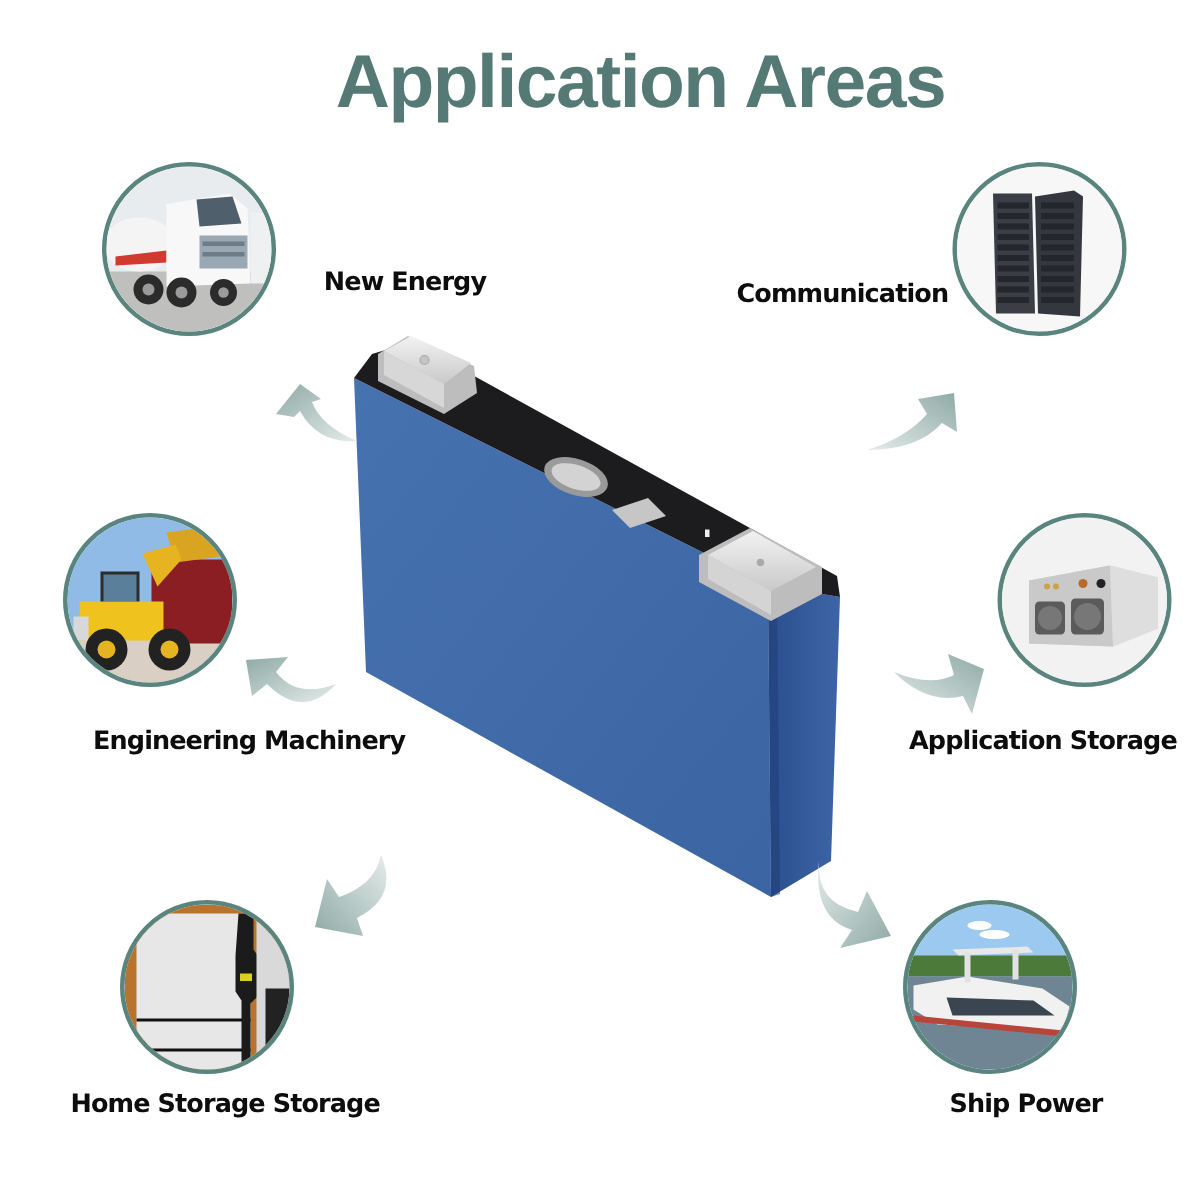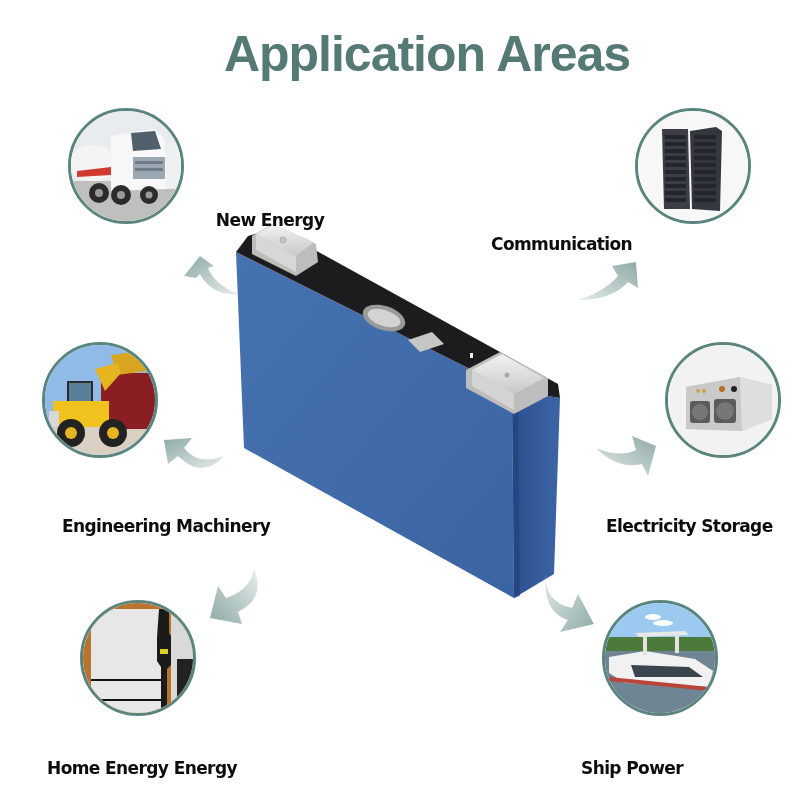--- a/index.html
+++ b/index.html
@@ -10,21 +10,21 @@
     color: #557a76; letter-spacing: -1px; line-height: 60px; padding-left: 23px;
   }
   .circle {
     position: absolute; width: 110px; height: 110px; border-radius: 50%;
     border: 3px solid #5a857e; overflow: hidden; background: #f3f3f3;
     box-sizing: content-box;
   }
   .circle svg { width: 110px; height: 110px; display: block; }
   .label {
     position: absolute; font-family: "DejaVu Sans", sans-serif; font-weight: bold;
-    font-size: 17px; color: #0d0d0d; line-height: 24px; letter-spacing: -0.6px; white-space: nowrap; margin-top: 32px;
+    font-size: 17px; color: #0d0d0d; line-height: 24px; letter-spacing: -0.6px; white-space: nowrap;
   }
   .label.center { text-align: center; }
   .arrow { position: absolute; }
   .battery { position: absolute; left: 225px; top: 215px; width: 360px; height: 395px; }
 </style>
 </head>
 <body>
 
 <div class="title">Application Areas</div>
 
@@ -114,21 +114,21 @@
       <rect x="56" y="45" width="22" height="4"></rect>
         <rect x="56" y="52" width="22" height="4"></rect>
         <rect x="56" y="59" width="22" height="4"></rect>
       <rect x="56" y="66" width="22" height="4"></rect>
         <rect x="56" y="73" width="22" height="4"></rect>
         <rect x="56" y="80" width="22" height="4"></rect>
       <rect x="56" y="87" width="22" height="4"></rect>
     </g>
   </svg>
 </div>
-<div class="label" style="left:491px; top:200px;">
+<div class="label" style="left:491px; top:184px;">
   <div>Communication</div>
 </div>
 
 <div class="circle" style="left:42px; top:342px;">
   <svg viewBox="0 0 110 110">
     <rect width="110" height="110" fill="#8fbbe6"></rect>
     <rect y="80" width="110" height="30" fill="#d9cfc2"></rect>
     <rect x="56" y="28" width="54" height="56" fill="#8b1e22"></rect>
     <path d="M66 10 L96 6 L102 26 L72 30 Z" fill="#d9a520"></path>
     <path d="M50 24 L72 18 L76 28 L60 46 Z" fill="#e5b420"></path>
@@ -156,55 +156,55 @@
     <rect x="46" y="54" width="22" height="24" rx="3" fill="#5b5b5b"></rect>
     <circle cx="32" cy="67" r="8" fill="#777"></circle>
       <circle cx="57" cy="66" r="9" fill="#777"></circle>
     <circle cx="30" cy="46" r="2" fill="#c9a24a"></circle>
       <circle cx="36" cy="46" r="2" fill="#c9a24a"></circle>
     <circle cx="54" cy="44" r="3" fill="#b86a2a"></circle>
       <circle cx="66" cy="44" r="3" fill="#222"></circle>
   </svg>
 </div>
 <div class="label" style="left:606px; top:482px;">
-  <div>Electricity Storage</div>
+  <div>Application Storage</div>
 </div>
 
 <div class="circle" style="left:80px; top:600px;">
   <svg viewBox="0 0 110 110">
     <rect width="110" height="110" fill="#b8742e"></rect>
     <rect x="8" y="6" width="76" height="104" fill="#e7e7e7"></rect>
     <rect x="8" y="76" width="76" height="2" fill="#111"></rect>
     <rect x="8" y="96" width="76" height="2" fill="#111"></rect>
     <path d="M76 6 L86 6 L86 30 L90 36 L90 60 L84 66 L84 110 L78 110 L78 64 L74 58 L74 34 Z" fill="#1b1b1b"></path>
     <rect x="77" y="46" width="8" height="5" fill="#d9d21e"></rect>
     <rect x="88" y="6" width="22" height="104" fill="#d9d9d9"></rect>
     <rect x="94" y="56" width="16" height="54" fill="#222"></rect>
   </svg>
 </div>
 <div class="label" style="left:47px; top:724px;">
-  <div>Home Energy Energy</div>
+  <div>Home Storage Storage</div>
 </div>
 
 <div class="circle" style="left:602px; top:600px;">
   <svg viewBox="0 0 110 110">
     <rect width="110" height="110" fill="#9cc9ef"></rect>
     <ellipse cx="48" cy="14" rx="8" ry="3" fill="#fff"></ellipse>
     <ellipse cx="58" cy="20" rx="10" ry="3" fill="#fff"></ellipse>
     <rect y="34" width="110" height="14" fill="#4c7a3a"></rect>
     <rect y="48" width="110" height="62" fill="#6f8593"></rect>
     <path d="M4 54 L40 48 L90 56 L108 68 L104 84 L20 80 L4 70 Z" fill="#f1f1f1"></path>
     <path d="M26 62 L84 64 L98 74 L30 74 Z" fill="#3b4550"></path>
     <path d="M30 30 L80 28 L84 32 L34 34 Z" fill="#e8e8e8"></path>
     <rect x="38" y="32" width="4" height="20" fill="#e2e2e2"></rect>
     <rect x="70" y="30" width="4" height="20" fill="#e2e2e2"></rect>
     <path d="M4 74 L104 84 L104 88 L4 78 Z" fill="#b9443a"></path>
   </svg>
 </div>
-<div class="label" style="left:581px; top:724px;text-align:center;">
+<div class="label" style="left:633px; top:724px;text-align:center;">
   <div>Ship Power</div>
 </div>
 
 <svg class="arrow" style="left:182px; top:254px;" width="60" height="46" viewBox="0 0 60 46">
   <defs>
       <linearGradient id="ga1" x1="0" y1="0" x2="1" y2="1">
         <stop offset="0" stop-color="#8faaa6"></stop>
         <stop offset="1" stop-color="#e4ecea"></stop>
       </linearGradient>
     </defs>

